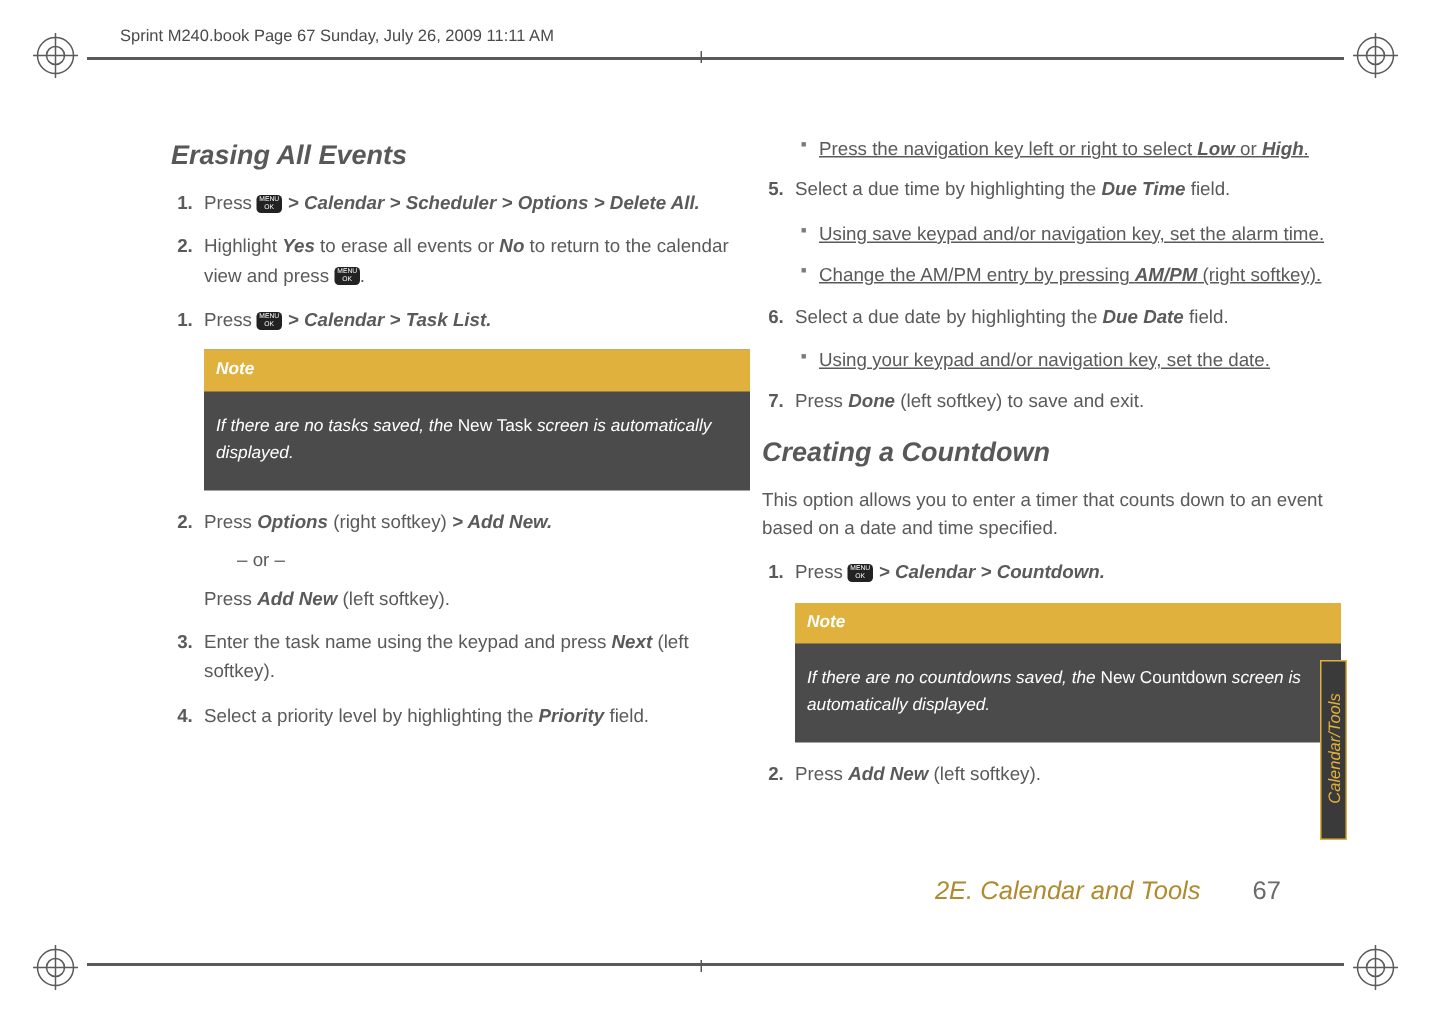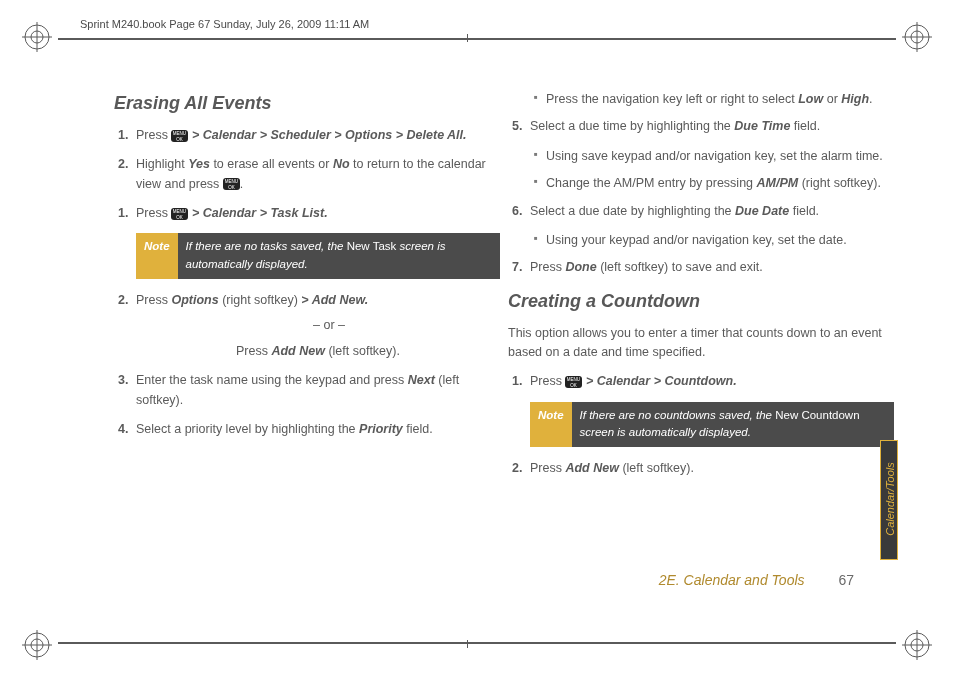--- a/index.html
+++ b/index.html
@@ -40,40 +40,40 @@
     display: flex;
     gap: 8px;
   }
   .col { flex: 1; font-size: 12.5px; line-height: 1.55; }
   h2 { font-style: italic; font-weight: 600; font-size: 18px; margin: 0 0 8px 0; color:#585858;}
   .body { margin: 0 0 10px 0; }
   ol { margin: 0; padding: 0 0 0 18px; }
   ol.nobot { margin-bottom:0;}
   ol li { margin-bottom: 10px; padding-left:4px;}
   ol li::marker { font-weight: bold; color:#5a5a5a;}
-  .sub { margin: 0 0 0 26px; padding-left: 12px; position: relative; margin-bottom:8px;}
+  .sub { margin: 0 0 0 26px; padding-left: 12px; position: relative; margin-bottom:8px;text-decoration:underline;}
   .sub::before { content: "■"; position:absolute; left:0; top:3px; font-size:6px; color:#7a7a7a;}
-  .indent { margin: 6px 0 6px 22px; text-align: center; }
+  .indent { margin: 6px 0 6px 22px; }
   .bi { font-style: italic; font-weight: bold; }
   .menukey {
     display: inline-block; width: 17px; height: 12px; background:#222; color:#fff;
     border-radius:3px; font-size:5px; line-height:6px; text-align:center; vertical-align:middle;
     padding-top:0px;
   }
   .menukey span { display:block; transform:scale(.9);}
   .notebox {
     display:flex; background:#4b4b4b; margin: 4px 0 12px 22px;
-    font-size:11.5px; font-style:italic;
+    font-size:11.5px; font-style:italic;flex-direction:column;
   }
   .notebox .nlabel { background:#e0b13c; color:#fff; font-style:italic; font-weight:600; padding:5px 8px;}
-  .notebox .ntext  { color:#fff; padding:5px 8px; flex:1;}
+  .notebox .ntext  { color:#fff; padding:15px 8px; flex:1;}
   .notebox .ntext .roman { font-style: normal;}
   .footer {
-    position: absolute; right: 100px; bottom: 94px;
-    font-style: italic; color:#b08a2e; font-size:14px;margin-top:40px;
+    position: absolute; right: 100px; bottom: 78px;
+    font-style: italic; color:#b08a2e; font-size:17px;margin-top:40px;
   }
   .footer .pn { margin-left: 30px; font-style:normal; color:#6a6a6a;}
   .sidetab {
     position: absolute; right: 56px; top: 440px;
     width: 18px; height: 120px; background:#3a3a3a;
     border: 1px solid #e0b13c;
   }
   .sidetab span {
     position:absolute; left:-52px; top:52px; width:122px;
     transform: rotate(-90deg); transform-origin: center;

